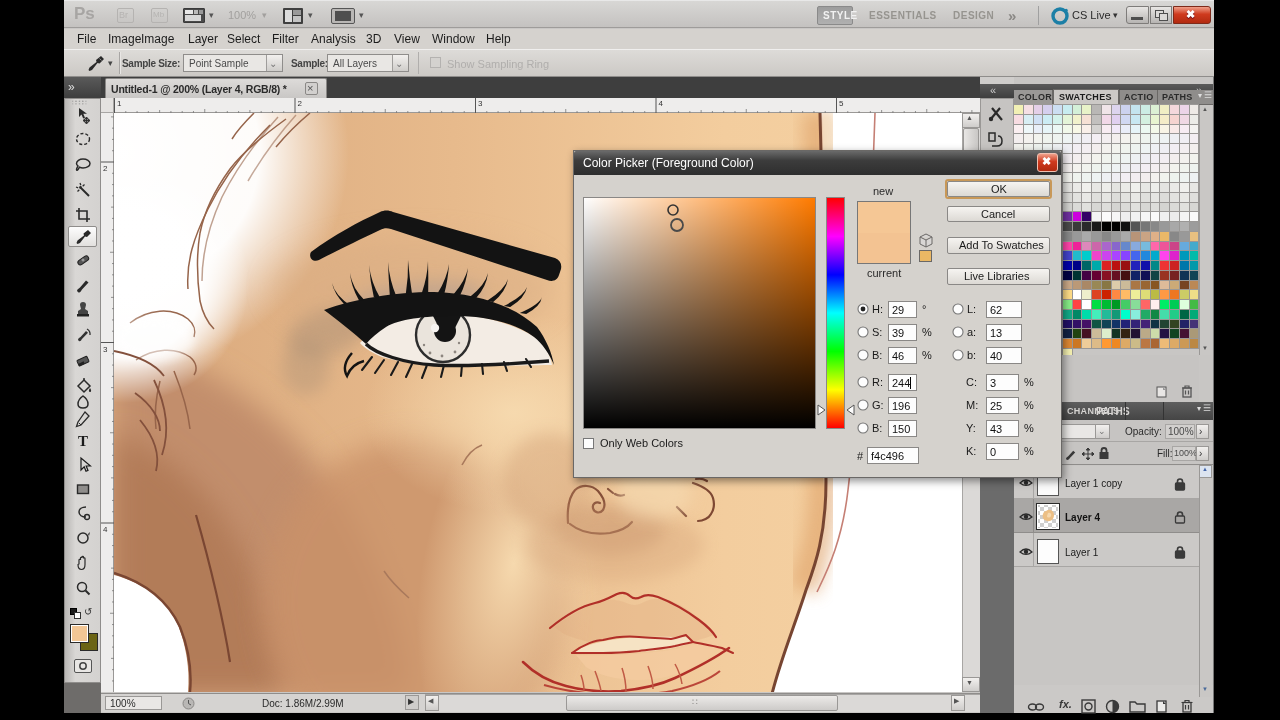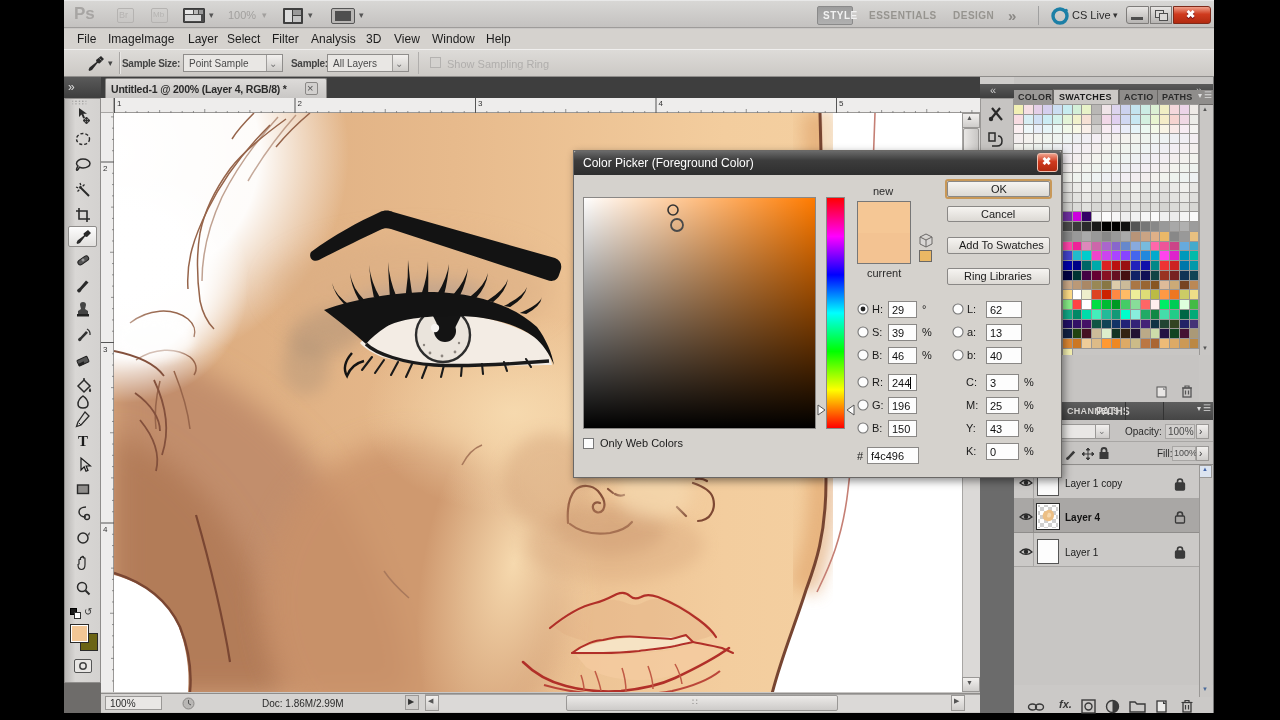--- a/index.html
+++ b/index.html
@@ -1153,21 +1153,21 @@
   </svg>
 <div style="position:absolute;left:919px;top:250px;width:13px;height:12px;background:#eab864;border:1px solid #6a6866;"></div>
 <div style="position:absolute;left:945px;top:179px;width:107px;height:20px;border:2px solid #c89858;border-radius:3px;"></div>
 <div style="position:absolute;left:947px;top:181px;width:103px;height:16px;background:linear-gradient(#f6f4f1,#dcd9d4);border:1px solid #8a8886;border-radius:2px;"></div>
 <div style="position:absolute;left:991px;top:183px;white-space:nowrap;font-size:11px;color:#1a1a1a;">OK</div>
 <div style="position:absolute;left:947px;top:206px;width:103px;height:16px;background:linear-gradient(#f6f4f1,#dcd9d4);border:1px solid #8a8886;border-radius:2px;"></div>
 <div style="position:absolute;left:981px;top:208px;white-space:nowrap;font-size:11px;color:#1a1a1a;">Cancel</div>
 <div style="position:absolute;left:947px;top:237px;width:103px;height:17px;background:linear-gradient(#f6f4f1,#dcd9d4);border:1px solid #8a8886;border-radius:2px;"></div>
 <div style="position:absolute;left:959px;top:239px;white-space:nowrap;font-size:11px;color:#1a1a1a;">Add To Swatches</div>
 <div style="position:absolute;left:947px;top:268px;width:103px;height:17px;background:linear-gradient(#f6f4f1,#dcd9d4);border:1px solid #8a8886;border-radius:2px;"></div>
-<div style="position:absolute;left:964px;top:270px;white-space:nowrap;font-size:11px;color:#1a1a1a;">Ring Libraries</div>
+<div style="position:absolute;left:964px;top:270px;white-space:nowrap;font-size:11px;color:#1a1a1a;">Live Libraries</div>
 <svg style="position:absolute;left:857px;top:303px;" width="12" height="12" viewBox="0 0 11 11">
     <circle cx="5.5" cy="5.5" r="4.6" fill="#fdfdfd" stroke="#777" stroke-width="1"></circle>
     <circle cx="5.5" cy="5.5" r="2.2" fill="#222"></circle>
   </svg>
 <div style="position:absolute;left:872px;top:303px;white-space:nowrap;font-size:11px;color:#1a1a1a;">H:</div>
 <div style="position:absolute;left:888px;top:301px;width:29px;height:17px;background:#fdfdfd;border:1px solid #8a8886;"></div>
 <div style="position:absolute;left:892px;top:304px;white-space:nowrap;font-size:11px;color:#111;">29</div>
 <div style="position:absolute;left:922px;top:303px;white-space:nowrap;font-size:11px;color:#1a1a1a;">°</div>
 <svg style="position:absolute;left:857px;top:326px;" width="12" height="12" viewBox="0 0 11 11">
     <circle cx="5.5" cy="5.5" r="4.6" fill="#fdfdfd" stroke="#777" stroke-width="1"></circle>

